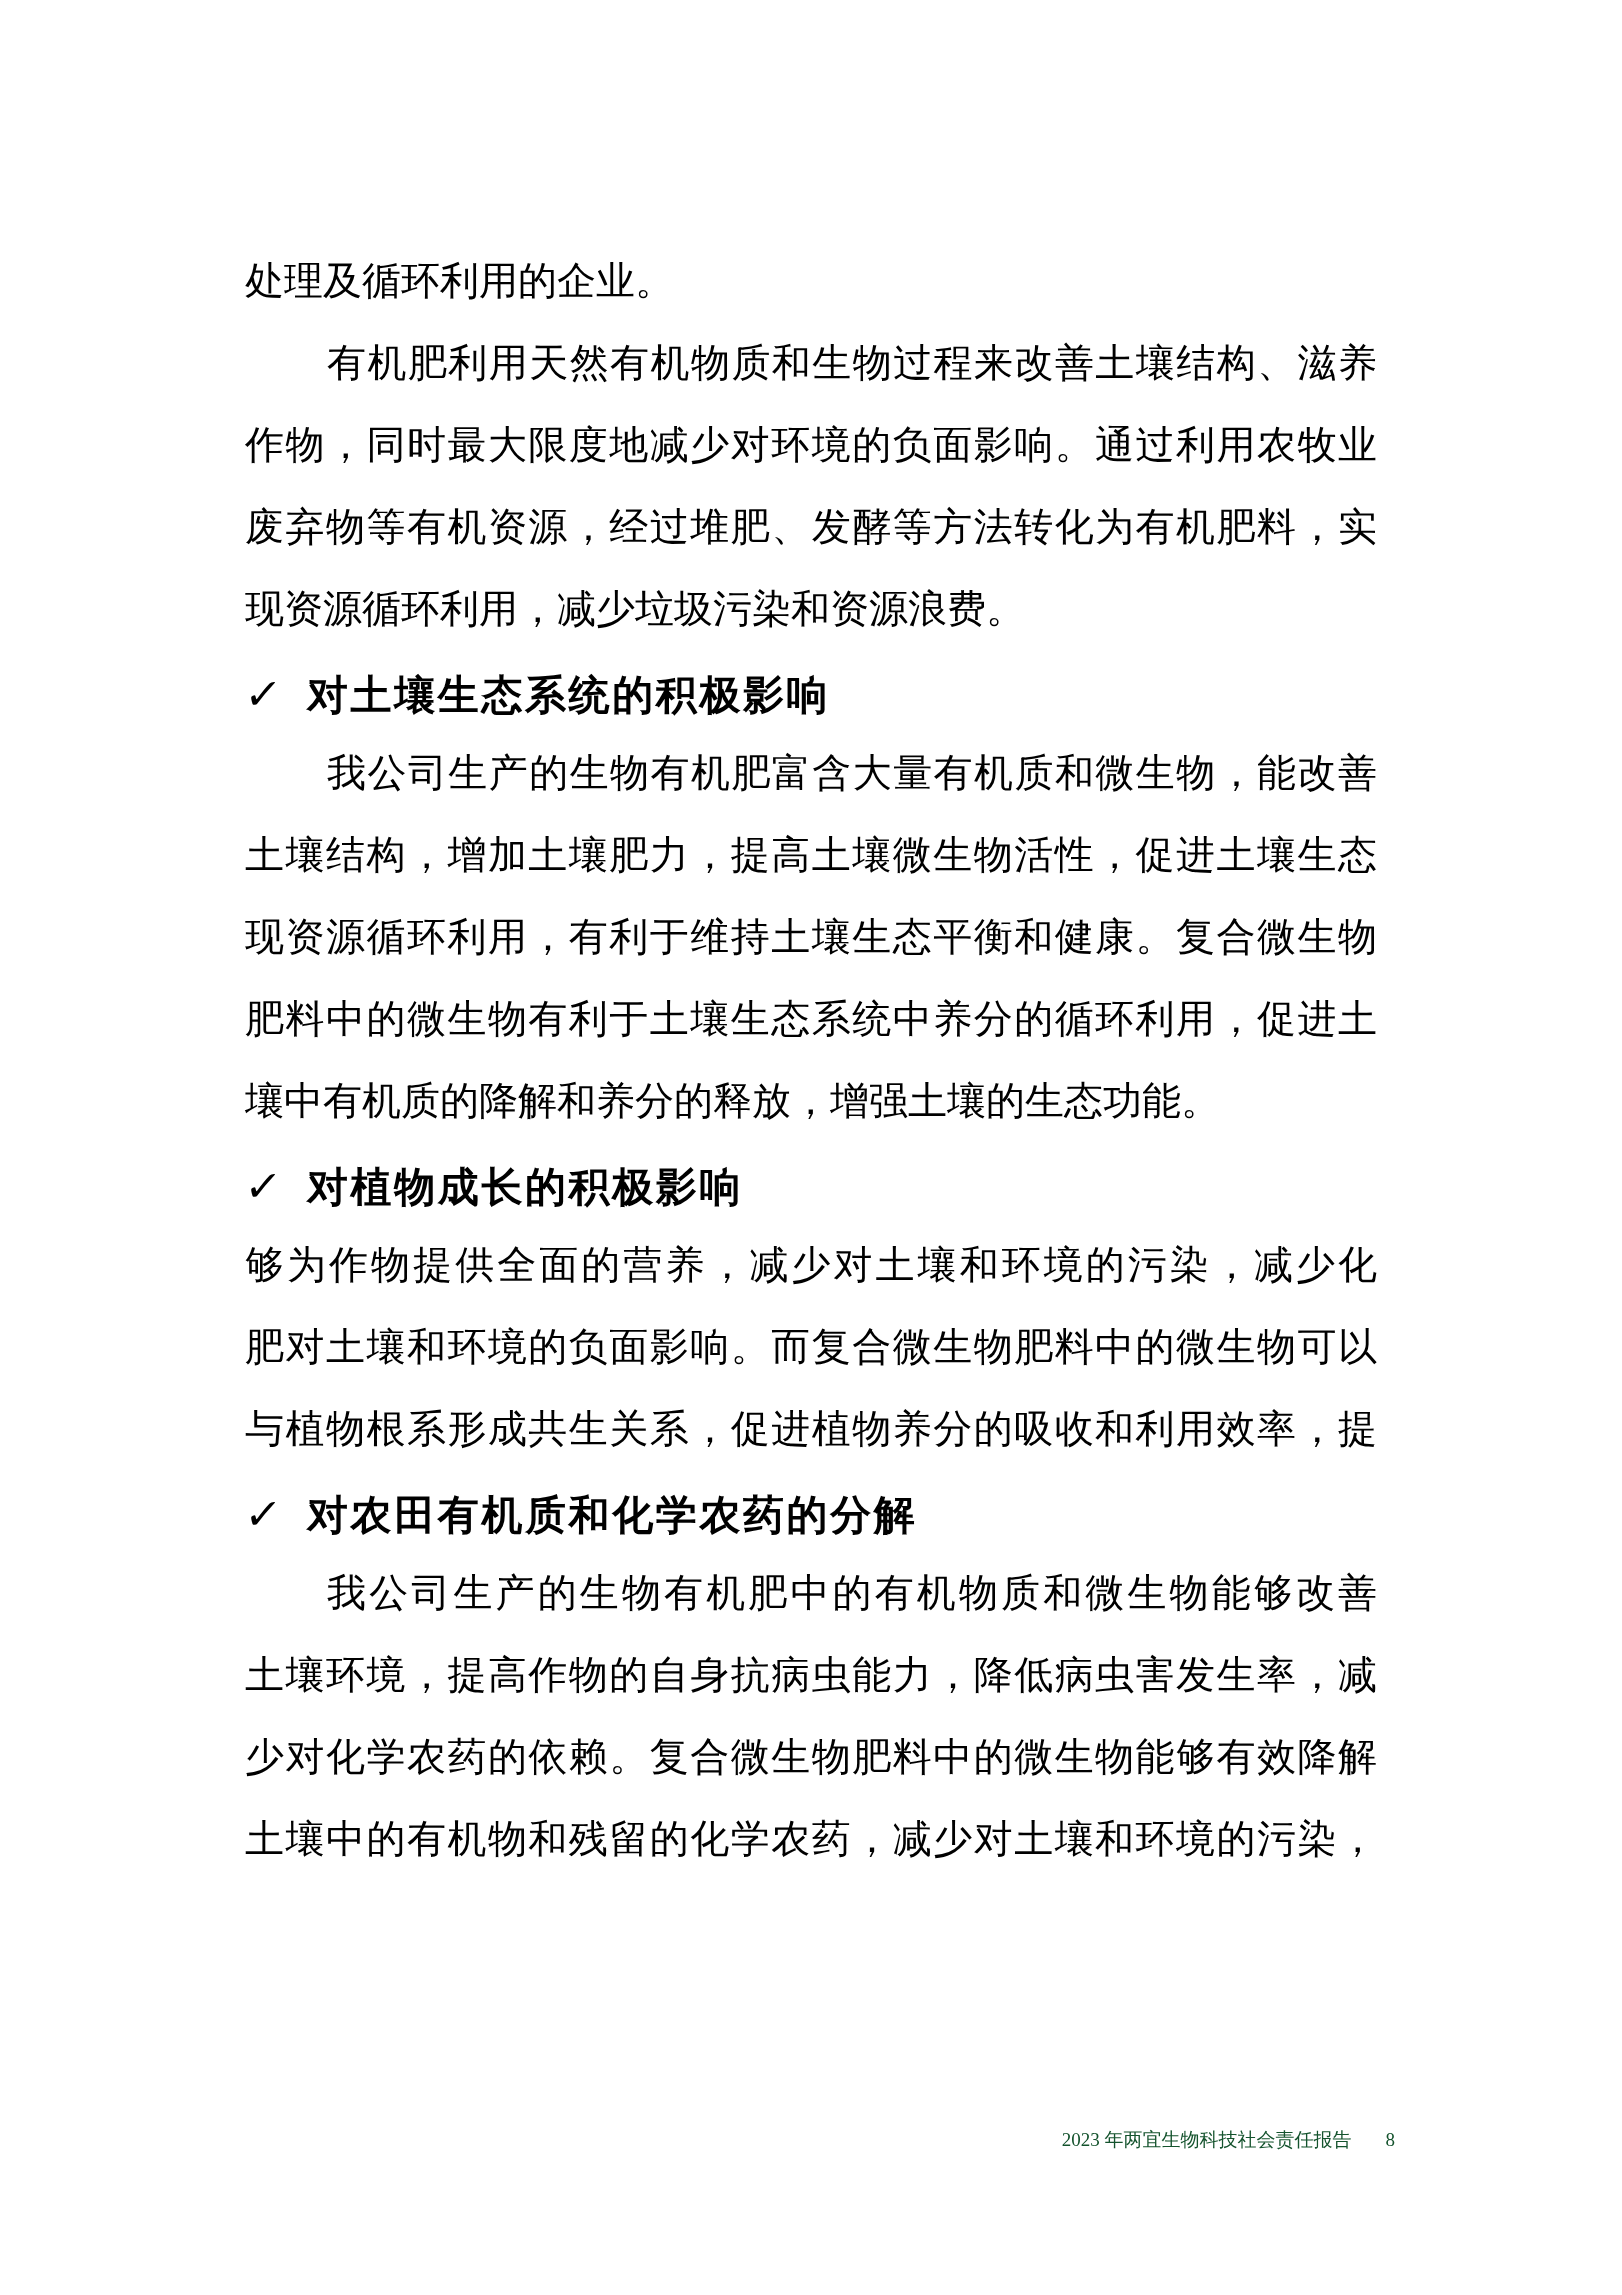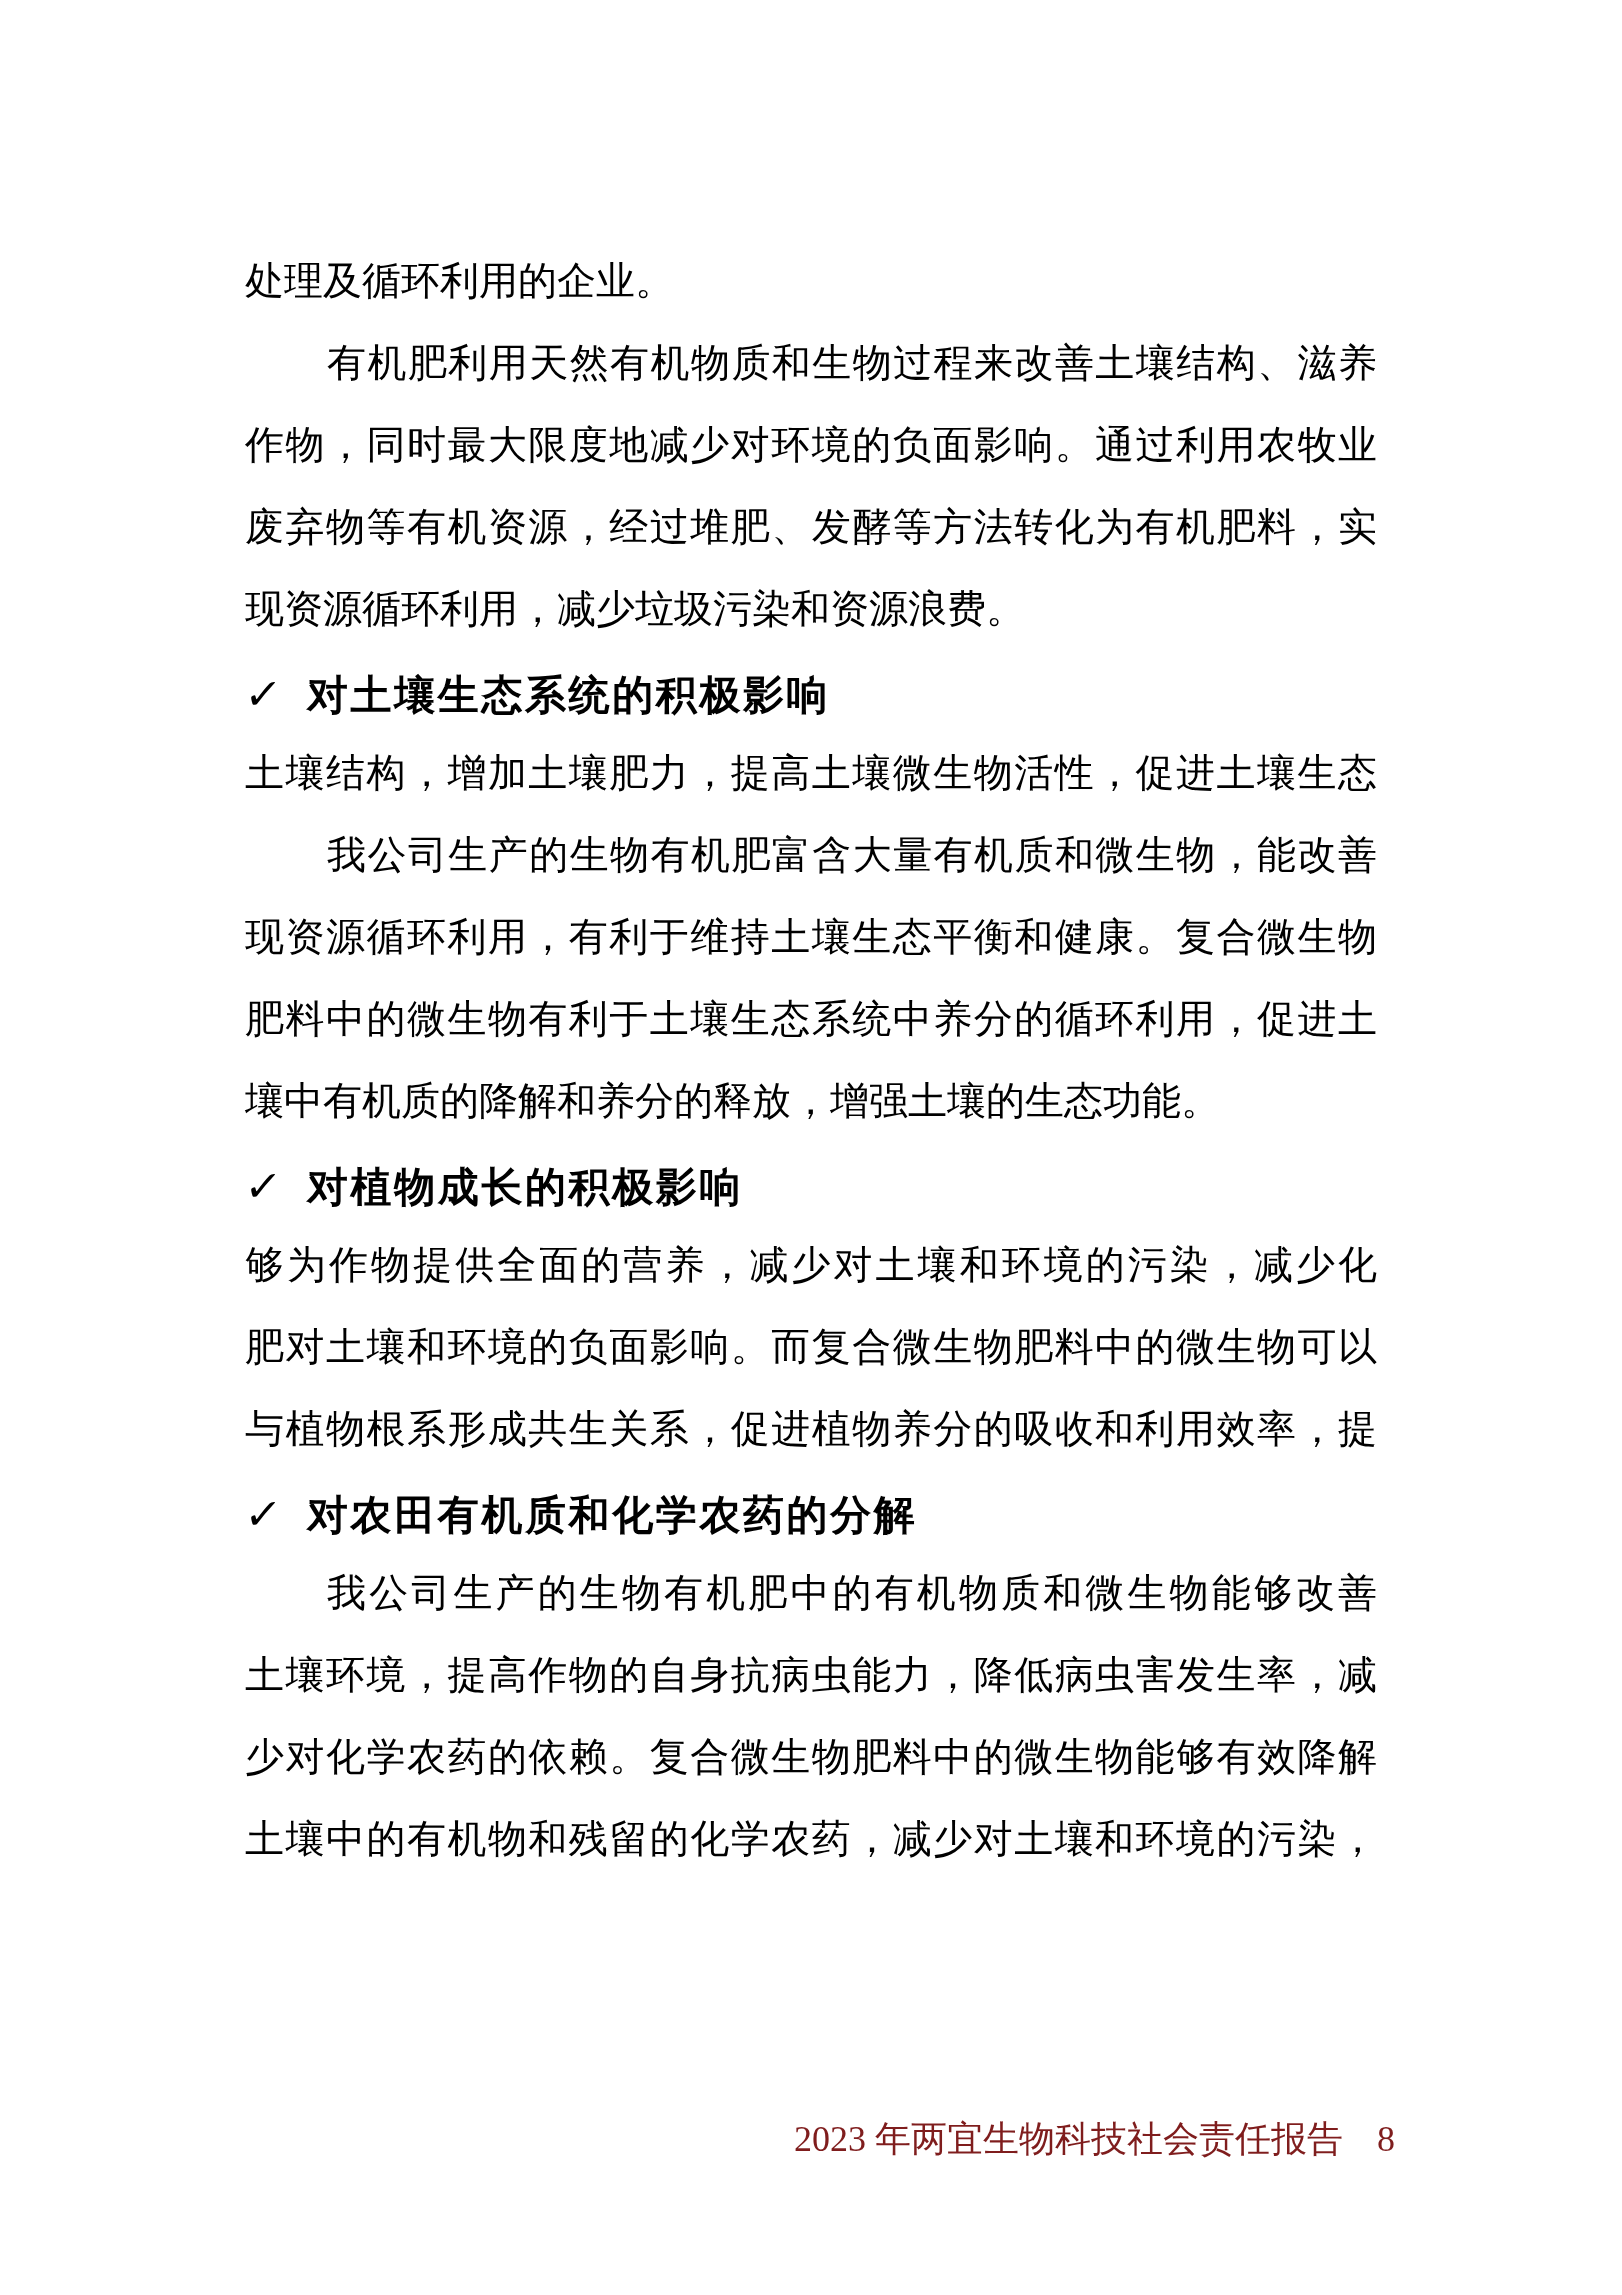--- a/index.html
+++ b/index.html
@@ -60,43 +60,43 @@
     font-weight: 700;
     letter-spacing: 2.6px;
   }
 
   .footer {
     position: absolute;
     top: 2120px;
     right: 228px;
     height: 39px;
     line-height: 39px;
-    font-size: 36px;
-    color: #7f1d1d;
+    font-size: 19px;
+    color: #14532d;
     white-space: nowrap;
     font-family: "Liberation Serif", "DejaVu Serif", serif;
   }
   .footer .page-num {
     margin-left: 34px;
   }
 </style>
 </head>
 <body>
 
 <div class="page">
   <div class="content">
 
   <div class="line">处理及循环利用的企业。</div>
       <div class="line fill indent">有机肥利用天然有机物质和生物过程来改善土壤结构、滋养</div>
       <div class="line fill">作物，同时最大限度地减少对环境的负面影响。通过利用农牧业</div>
       <div class="line fill">废弃物等有机资源，经过堆肥、发酵等方法转化为有机肥料，实</div>
       <div class="line">现资源循环利用，减少垃圾污染和资源浪费。</div>
       <div class="heading"><span class="check">✓</span><span class="htext">对土壤生态系统的积极影响</span></div>
+      <div class="line fill indent">我公司生产的生物有机肥富含大量有机质和微生物，能改善</div>
       <div class="line fill">土壤结构，增加土壤肥力，提高土壤微生物活性，促进土壤生态</div>
-      <div class="line fill indent">我公司生产的生物有机肥富含大量有机质和微生物，能改善</div>
       <div class="line fill">现资源循环利用，有利于维持土壤生态平衡和健康。复合微生物</div>
       <div class="line fill">肥料中的微生物有利于土壤生态系统中养分的循环利用，促进土</div>
       <div class="line">壤中有机质的降解和养分的释放，增强土壤的生态功能。</div>
       <div class="heading"><span class="check">✓</span><span class="htext">对植物成长的积极影响</span></div>
       <div class="line fill">够为作物提供全面的营养，减少对土壤和环境的污染，减少化</div>
       <div class="line fill">肥对土壤和环境的负面影响。而复合微生物肥料中的微生物可以</div>
       <div class="line fill">与植物根系形成共生关系，促进植物养分的吸收和利用效率，提</div>
       <div class="heading"><span class="check">✓</span><span class="htext">对农田有机质和化学农药的分解</span></div>
       <div class="line fill indent">我公司生产的生物有机肥中的有机物质和微生物能够改善</div>
       <div class="line fill">土壤环境，提高作物的自身抗病虫能力，降低病虫害发生率，减</div>

